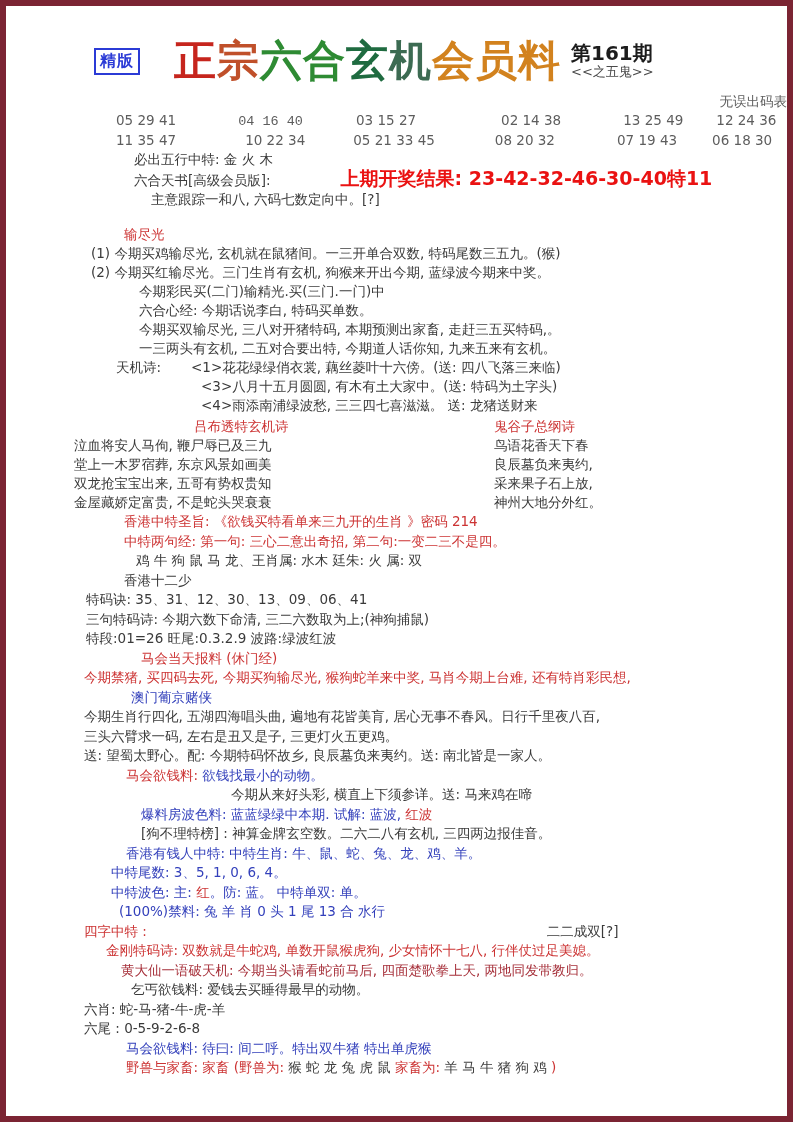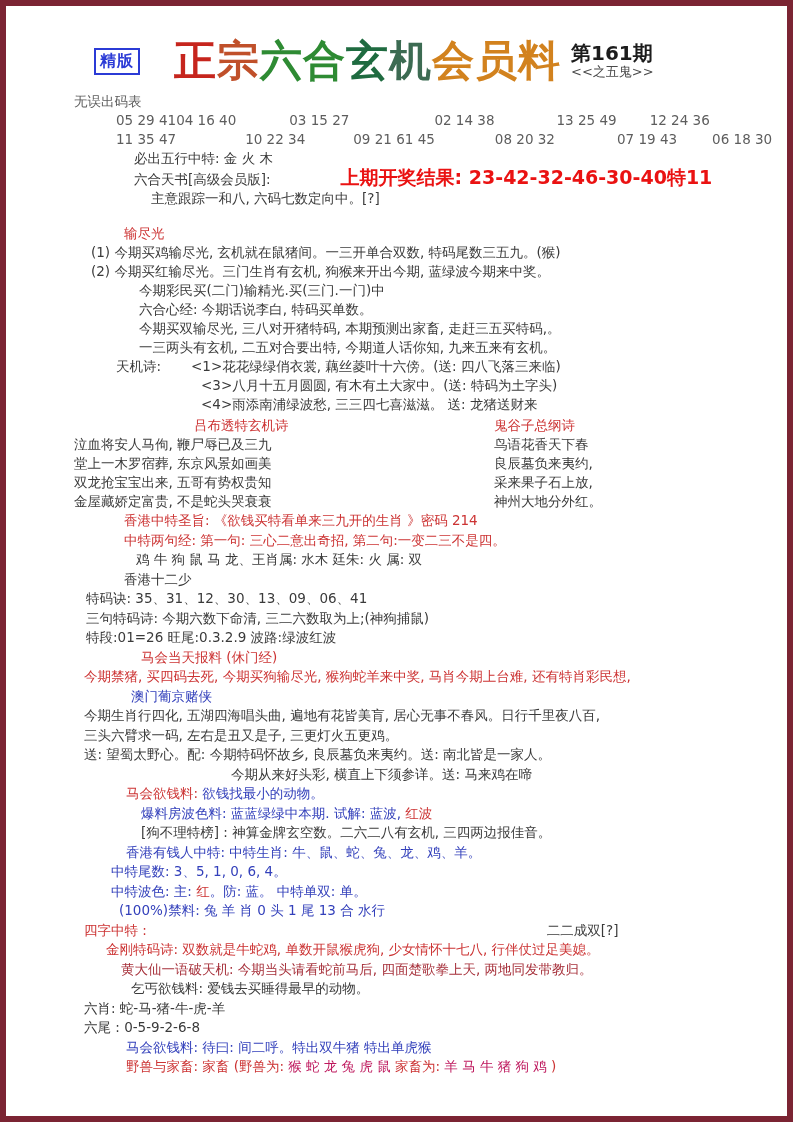--- a/index.html
+++ b/index.html
@@ -13,21 +13,21 @@
   .badge{margin-left:88px;border:2px solid #2b3bd6;color:#2b3bd6;font-weight:bold;
          font-size:16px;padding:1px 4px;letter-spacing:1px;}
   .title{font-size:42px;font-weight:bold;margin-left:34px;letter-spacing:1px;white-space:nowrap;}
   .issue-block{margin-left:10px;line-height:1.15;}
   .issue{font-size:20px;font-weight:bold;color:#1c1c1c;}
   .subtitle{font-size:13px;color:#4a4a4a;}
   .line{line-height:19px;white-space:nowrap;}
   .bottom .line{line-height:19.5px;}
   .c-r{color:#cc3333;}
   .c-b{color:#3340bb;}
-  .c-o{color:#be185d;}
+  .c-o{color:#404040;}
   .c-g{color:#5d5d5d;}
   .c-dr{color:#a6303a;}
   .c-banner{color:#ea1212;font-weight:bold;font-size:19px;}
   .poems{display:flex;margin-top:2px;}
   .poem-col{white-space:nowrap;}
   .poem-col.left{margin-left:68px;width:340px;}
   .poem-col.right{margin-left:75px;}
   .poem-title-left{padding-left:120px;}
   .poem-title-right{padding-left:5px;}
 </style>
@@ -37,23 +37,23 @@
 <div class="header">
   <span class="badge">精版</span>
   <span class="title"><span style="color: rgb(198, 37, 29);">正</span><span style="color: rgb(192, 80, 42);">宗</span><span style="color: rgb(46, 139, 51);">六</span><span style="color: rgb(46, 139, 51);">合</span><span style="color: rgb(31, 107, 64);">玄</span><span style="color: rgb(60, 107, 82);">机</span><span style="color: rgb(210, 130, 30);">会</span><span style="color: rgb(210, 130, 30);">员</span><span style="color: rgb(210, 130, 30);">料</span></span>
   <span class="issue-block">
     <div class="issue">第161期</div>
     <div class="subtitle">&lt;&lt;之五鬼&gt;&gt;</div>
   </span>
 </div>
 
 <div>
-    <div class="line" style="padding-left: 68px;"><span class="c-g">无误出码表</span></div>
-    <div class="line" style="padding-left: 110px;"><span class="c-g">05 29 41</span><span class="c-g" style="">04 16 40</span><span class="c-g" style="margin-left: 53px;">03 15 27</span><span class="c-g" style="margin-left: 85px;">02 14 38</span><span class="c-g" style="margin-left: 62px;">13 25 49</span><span class="c-g" style="margin-left: 33px;">12  24 36</span></div>
-    <div class="line" style="padding-left: 110px;"><span class="c-g">11  35 47</span><span class="c-g" style="margin-left: 69px;">10 22 34</span><span class="c-g" style="margin-left: 48px;">09 21 61 45</span><span class="c-g" style="margin-left: 60px;">08 20 32</span><span class="c-g" style="margin-left: 62px;">07 19 43</span><span class="c-g" style="margin-left: 35px;">06 18 30</span></div>
+    <div class="line" style="padding-left: 116px; text-align: right;"><span class="c-g">无误出码表</span></div>
+    <div class="line" style="padding-left: 110px;"><span class="c-g">05 29 41</span><span class="c-g" style="margin-left: 62px; font-family: Liberation Mono, monospace;">04 16 40</span><span class="c-g" style="margin-left: 53px;">03 15 27</span><span class="c-g" style="margin-left: 85px;">02 14 38</span><span class="c-g" style="margin-left: 62px;">13 25 49</span><span class="c-g" style="margin-left: 33px;">12  24 36</span></div>
+    <div class="line" style="padding-left: 110px;"><span class="c-g">11  35 47</span><span class="c-g" style="margin-left: 69px;">10 22 34</span><span class="c-g" style="margin-left: 48px;">05 21 33 45</span><span class="c-g" style="margin-left: 60px;">08 20 32</span><span class="c-g" style="margin-left: 62px;">07 19 43</span><span class="c-g" style="margin-left: 35px;">06 18 30</span></div>
     <div class="line" style="padding-left: 128px;"><span>必出五行中特: 金 火 木</span></div>
     <div class="line" style="padding-left: 128px;"><span>六合天书[高级会员版]:</span><span class="c-banner" style="margin-left: 70px;">上期开奖结果: 23-42-32-46-30-40特11</span></div>
     <div class="line" style="padding-left: 145px;"><span>主意跟踪一和八, 六码七数定向中。[?]</span></div>
     <div class="line" style="padding-left: 118px; margin-top: 16px;"><span class="c-r">输尽光</span></div>
     <div class="line" style="padding-left: 85px;"><span>(1) 今期买鸡输尽光, 玄机就在鼠猪间。一三开单合双数, 特码尾数三五九。(猴)</span></div>
     <div class="line" style="padding-left: 85px;"><span>(2) 今期买红输尽光。三门生肖有玄机, 狗猴来开出今期, 蓝绿波今期来中奖。</span></div>
     <div class="line" style="padding-left: 133px;"><span>今期彩民买(二门)输精光.买(三门.一门)中</span></div>
     <div class="line" style="padding-left: 133px;"><span>六合心经: 今期话说李白, 特码买单数。</span></div>
     <div class="line" style="padding-left: 133px;"><span>今期买双输尽光,  三八对开猪特码,  本期预测出家畜,  走赶三五买特码,。</span></div>
     <div class="line" style="padding-left: 133px;"><span>一三两头有玄机,  二五对合要出特,  今期道人话你知,  九来五来有玄机。</span></div>
@@ -90,22 +90,22 @@
     <div class="line" style="padding-left: 118px;"><span>香港十二少</span></div>
     <div class="line" style="padding-left: 80px;"><span>特码诀: 35、31、12、30、13、09、06、41</span></div>
     <div class="line" style="padding-left: 80px;"><span>三句特码诗: 今期六数下命清, 三二六数取为上;(神狗捕鼠)</span></div>
     <div class="line" style="padding-left: 80px;"><span>特段:01=26 旺尾:0.3.2.9 波路:绿波红波</span></div>
     <div class="line" style="padding-left: 135px;"><span class="c-r">马会当天报料 (休门经)</span></div>
     <div class="line" style="padding-left: 78px;"><span class="c-r">今期禁猪, 买四码去死,  今期买狗输尽光,  猴狗蛇羊来中奖,  马肖今期上台难,  还有特肖彩民想,</span></div>
     <div class="line" style="padding-left: 125px;"><span class="c-b">澳门葡京赌侠</span></div>
     <div class="line" style="padding-left: 78px;"><span>今期生肖行四化, 五湖四海唱头曲, 遍地有花皆美肓, 居心无事不春风。日行千里夜八百,</span></div>
     <div class="line" style="padding-left: 78px;"><span>三头六臂求一码, 左右是丑又是子, 三更灯火五更鸡。</span></div>
     <div class="line" style="padding-left: 78px;"><span>送: 望蜀太野心。配: 今期特码怀故乡, 良辰墓负来夷约。送: 南北皆是一家人。</span></div>
+    <div class="line" style="padding-left: 120px;"><span class="c-r">马会欲钱料:</span><span class="c-b"> 欲钱找最小的动物。</span></div>
     <div class="line" style="padding-left: 225px;"><span>今期从来好头彩, 横直上下须参详。送: 马来鸡在啼</span></div>
-    <div class="line" style="padding-left: 120px;"><span class="c-r">马会欲钱料:</span><span class="c-b"> 欲钱找最小的动物。</span></div>
     <div class="line" style="padding-left: 135px;"><span class="c-b">爆料房波色料: 蓝蓝绿绿中本期. 试解: 蓝波, </span><span class="c-r">红波</span></div>
     <div class="line" style="padding-left: 135px;"><span>[狗不理特榜] : 神算金牌玄空数。二六二八有玄机, 三四两边报佳音。</span></div>
     <div class="line" style="padding-left: 120px;"><span class="c-b">香港有钱人中特: 中特生肖: 牛、鼠、蛇、兔、龙、鸡、羊。</span></div>
     <div class="line" style="padding-left: 105px;"><span class="c-b">中特尾数: 3、5, 1, 0, 6, 4。</span></div>
     <div class="line" style="padding-left: 105px;"><span class="c-b">中特波色: 主: </span><span class="c-r">红</span><span class="c-b">。防: 蓝。 中特单双: 单。</span></div>
     <div class="line" style="padding-left: 113px;"><span class="c-b">(100%)禁料: 兔 羊 肖 0 头 1 尾 13 合 水行</span></div>
     <div class="line" style="padding-left: 78px;"><span class="c-r">四字中特  :</span><span style="margin-left: 400px;">二二成双[?]</span></div>
     <div class="line" style="padding-left: 100px;"><span class="c-r">金刚特码诗: 双数就是牛蛇鸡, 单数开鼠猴虎狗, 少女情怀十七八, 行伴仗过足美媳。</span></div>
     <div class="line" style="padding-left: 115px;"><span class="c-dr">黄大仙一语破天机: 今期当头请看蛇前马后, 四面楚歌拳上天, 两地同发带教归。</span></div>
     <div class="line" style="padding-left: 125px;"><span>乞丐欲钱料: 爱钱去买睡得最早的动物。</span></div>

